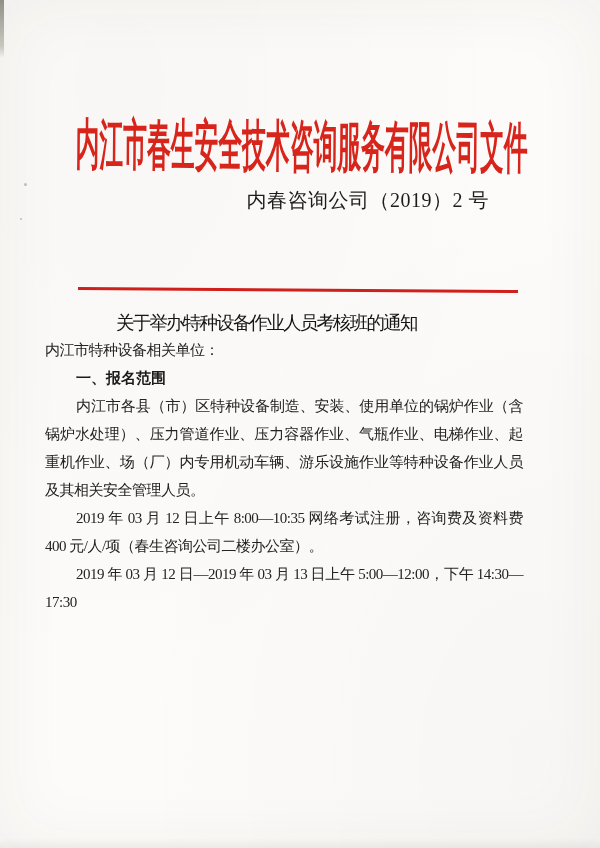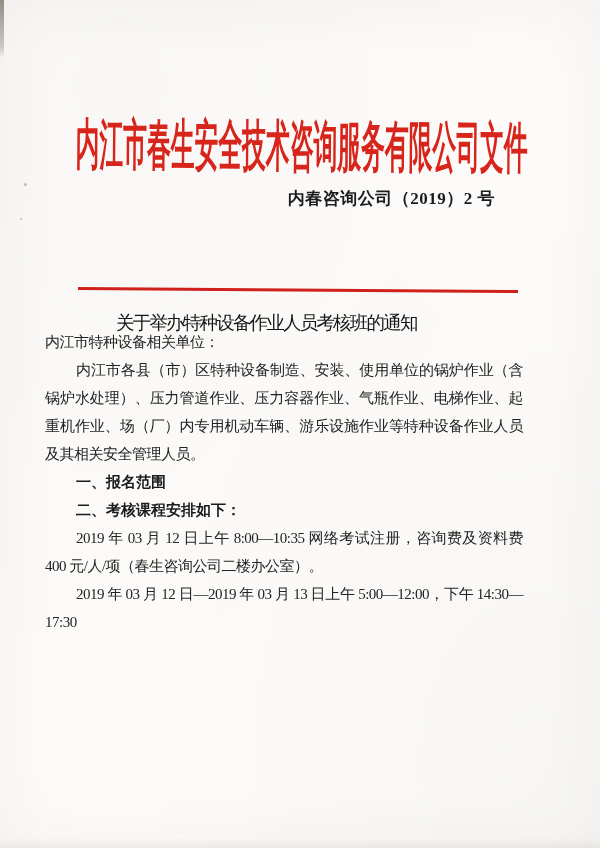--- a/index.html
+++ b/index.html
@@ -26,40 +26,40 @@
   }
   .bottom-shade {
     position: absolute; left: 0; bottom: 0; width: 100%; height: 10px;
     background: linear-gradient(180deg, transparent, rgba(90,85,70,0.07));
   }
   .letterhead-svg {
     position: absolute; left: 76px; top: 104px;
     transform: rotate(0.45deg); transform-origin: left top;
   }
   .doc-number {
-    position: absolute; top: 187px; right: 105px;
-    font-size: 17px; font-weight: bold; color: #1c1c1c;
+    position: absolute; top: 187px; right: 111px;
+    font-size: 20px; font-weight: normal; color: #1c1c1c;
     letter-spacing: 0.5px;
     font-family: "Liberation Serif", serif;
     white-space: nowrap;
   }
   .red-line {
     position: absolute; left: 78px; top: 287px;
     width: 440px; height: 3px;
     transform: rotate(0.4deg); transform-origin: left center;
   }
   .notice-title {
     position: absolute; left: 116px; top: 310px;
     font-size: 18.5px; font-weight: normal; color: #151515;
     letter-spacing: -1.8px;
     white-space: nowrap;
     font-family: "Liberation Serif", serif;
   }
   .notice-body {
-    position: absolute; left: 45px; top: 328px; width: 478px;
+    position: absolute; left: 45px; top: 336px; width: 478px;
     font-size: 15px; line-height: 28px; letter-spacing: -0.5px;
     color: #232323;
     text-align: justify;
   }
   .para { margin: 0; }
   .para.indent { text-indent: 31px; }
   .para.heading {
     text-indent: 31px;
     font-weight: bold;
     font-family: "Liberation Sans", sans-serif;
@@ -80,23 +80,22 @@
   </svg>
 
   <div class="doc-number">内春咨询公司（2019）2 号</div>
 
   <div class="red-line" style="background: rgb(207, 32, 27);"></div>
 
   <div class="notice-title">关于举办特种设备作业人员考核班的通知</div>
 
   <div class="notice-body">
       <p class="para plain">内江市特种设备相关单位：</p>
+      <p class="para heading">一、报名范围</p>
       <p class="para indent">内江市各县（市）区特种设备制造、安装、使用单位的锅炉作业（含锅炉水处理）、压力管道作业、压力容器作业、气瓶作业、电梯作业、起重机作业、场（厂）内专用机动车辆、游乐设施作业等特种设备作业人员及其相关安全管理人员。</p>
-      <p class="para heading">一、报名范围</p>
-      <p class="para heading">二、考核课程安排如下：</p>
       <p class="para indent">2019 年 03 月 12 日上午 8:00—10:35 网络考试注册，咨询费及资料费 400 元/人/项（春生咨询公司二楼办公室）。</p>
       <p class="para indent">2019 年 03 月 12 日—2019 年 03 月 13 日上午 5:00—12:00，下午 14:30—17:30</p>
     </div>
 
   <div class="speck" style="left:24px; top:183px; width:3px; height:3px;"></div>
   <div class="speck" style="left:20px; top:218px; width:2px; height:2px;"></div>
 
   <div class="bottom-shade"></div>
 </div>
 

